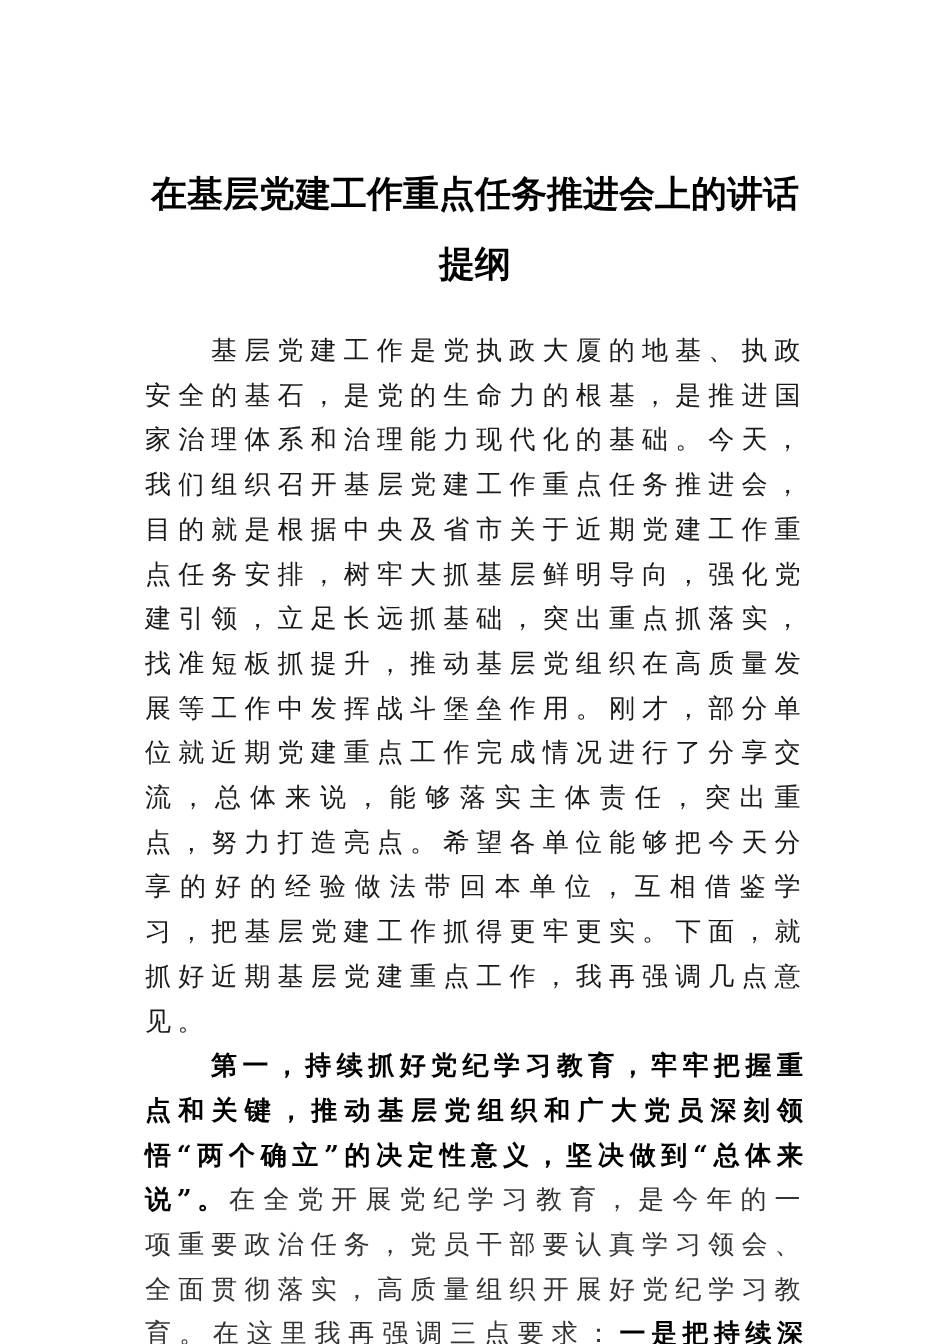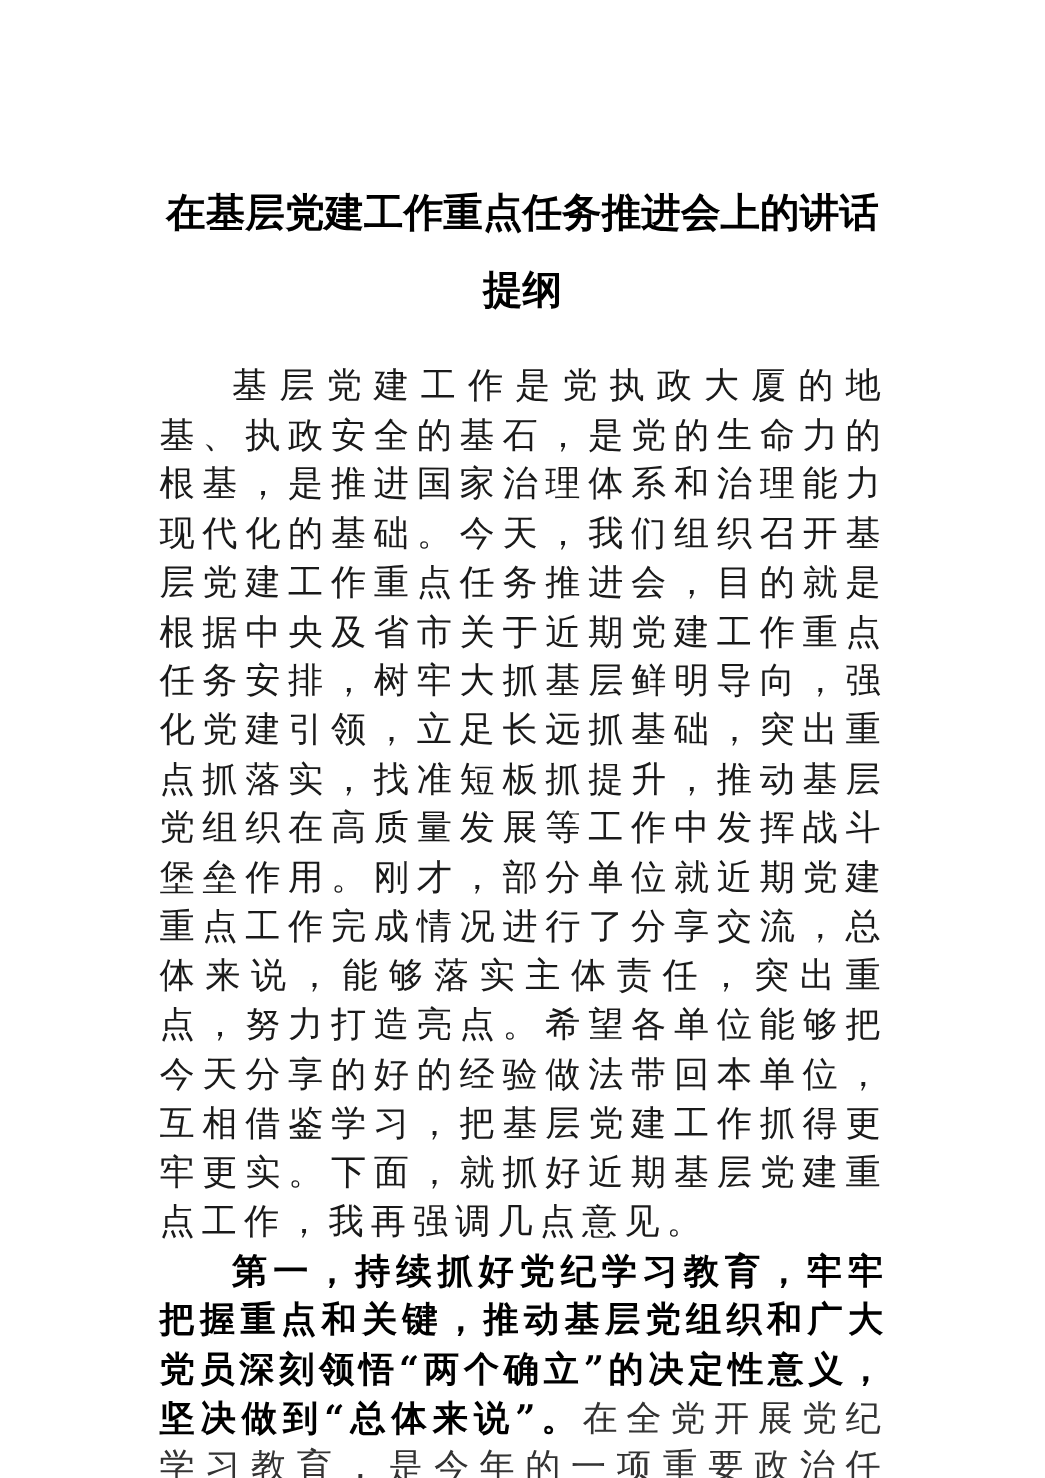--- a/index.html
+++ b/index.html
@@ -37,21 +37,21 @@
     color: #000000;
   }
   .body {
     position: absolute;
     left: 145px;
     top: 328px;
     width: 662px;
   }
   .para {
     margin: 0;
-    font-size: 32px;
+    font-size: 26px;
     line-height: 44.7px;
     letter-spacing: 6.4px;
     text-indent: 66px;
     text-align: justify;
     color: #1a1a1a;
     font-weight: normal;
     word-break: break-all;
   }
   .para .bold {
     font-weight: bold;

